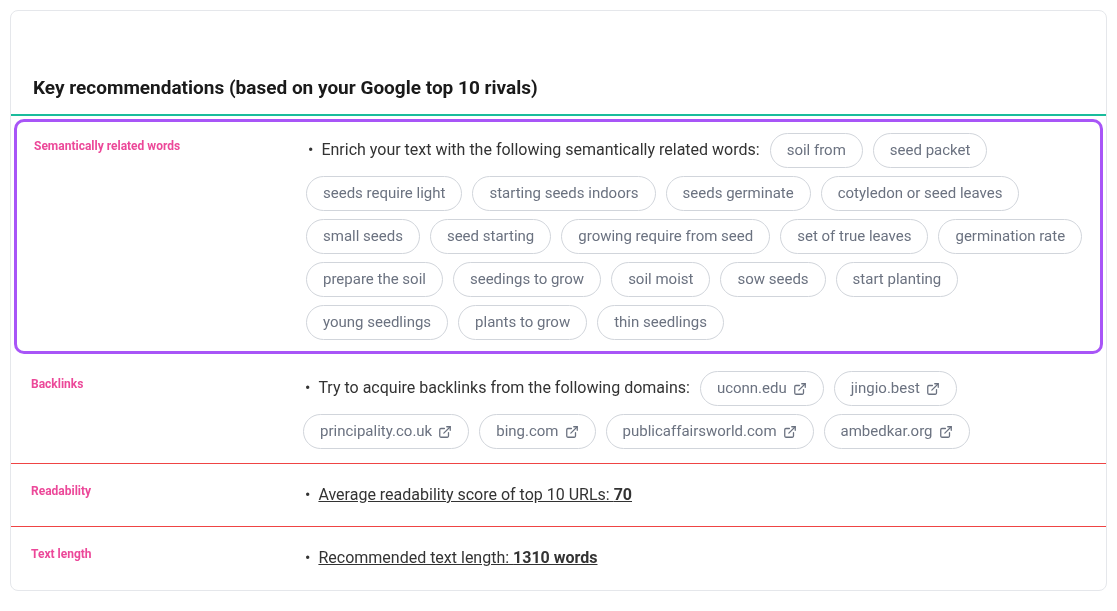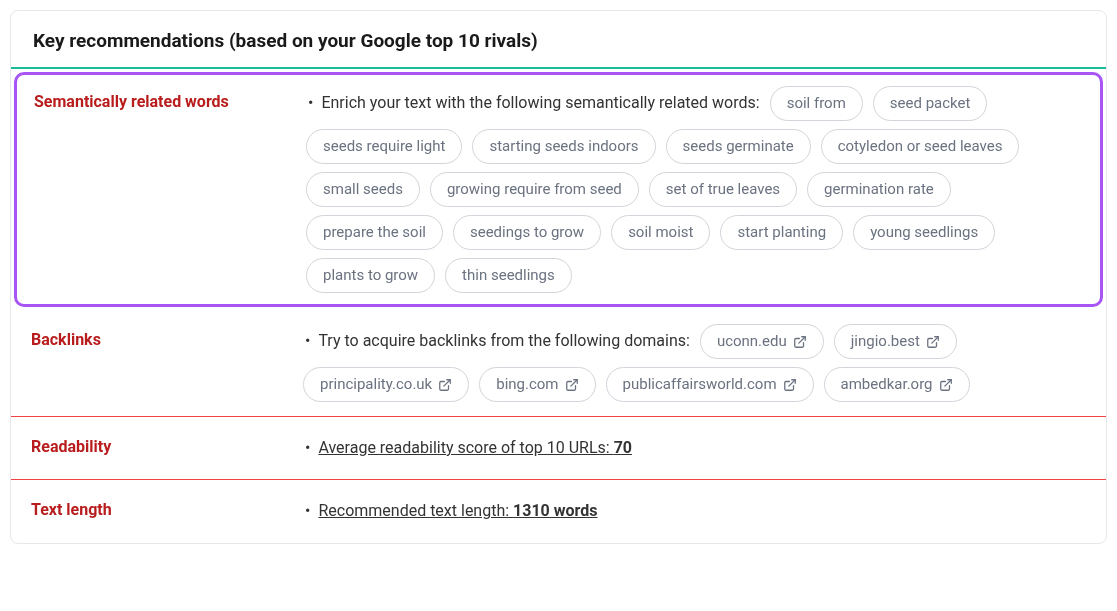--- a/index.html
+++ b/index.html
@@ -16,39 +16,40 @@
     overflow: hidden;
   }
   .card-header {
     padding: 18px 22px 15px 22px;
     border-bottom: 2px solid #1abc9c;
   }
   .card-title {
     font-size: 19px;
     font-weight: 700;
     color: #1a1a1a;
+    margin-top: 47px;
   }
   .section {
     display: flex;
     padding: 14px 14px;
     border-bottom: 1px solid #ef4444;
     align-items: flex-start;
   }
   .section:last-child { border-bottom: none; justify-content: center; }
   .section.highlight {
     margin: 3px;
     border: 3px solid #a855f7;
     border-radius: 10px;
     padding: 11px;
   }
   .section-label {
     flex: 0 0 278px;
     font-weight: 700;
-    font-size: 16px;
-    color: #b91c1c;
+    font-size: 12px;
+    color: #ec4899;
     padding-top: 6px;
     padding-left: 6px;
   }
   .section-content {
     flex: 1;
     font-size: 16px;
     color: #333;
   }
   .bullet-line {
     display: flex;
@@ -104,26 +105,28 @@
       <div class="bullet-line" id="semantic-pill-row">
         <span class="bullet-text">Enrich your text with the following semantically related words:</span>
 
       <span class="pill">soil from</span>
           <span class="pill">seed packet</span>
           <span class="pill">seeds require light</span>
           <span class="pill">starting seeds indoors</span>
           <span class="pill">seeds germinate</span>
           <span class="pill">cotyledon or seed leaves</span>
           <span class="pill">small seeds</span>
+          <span class="pill">seed starting</span>
           <span class="pill">growing require from seed</span>
           <span class="pill">set of true leaves</span>
           <span class="pill">germination rate</span>
           <span class="pill">prepare the soil</span>
           <span class="pill">seedings to grow</span>
           <span class="pill">soil moist</span>
+          <span class="pill">sow seeds</span>
           <span class="pill">start planting</span>
           <span class="pill">young seedlings</span>
           <span class="pill">plants to grow</span>
           <span class="pill">thin seedlings</span>
         </div>
     </div>
   </div>
 
   <div class="section">
     <div class="section-label">Backlinks</div>

